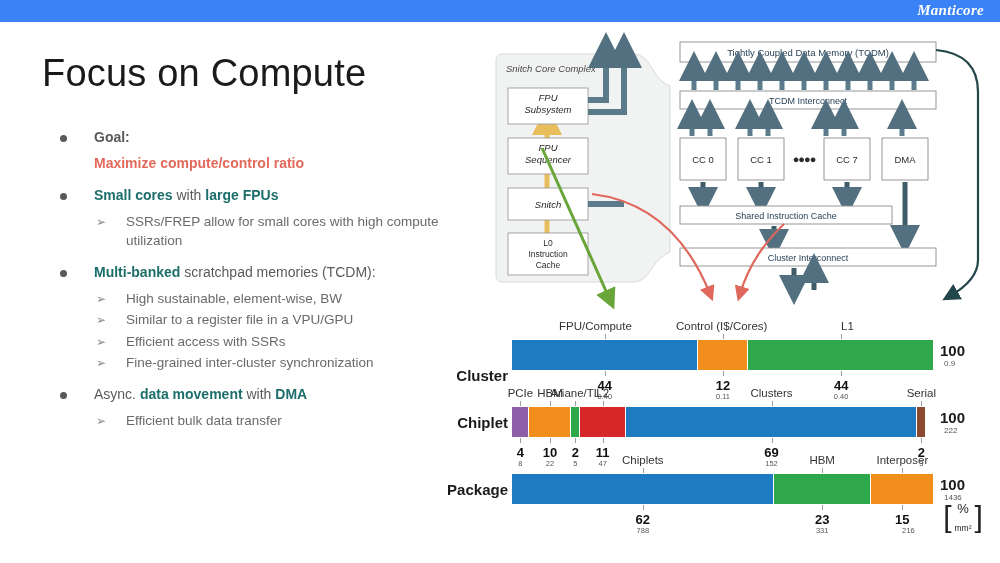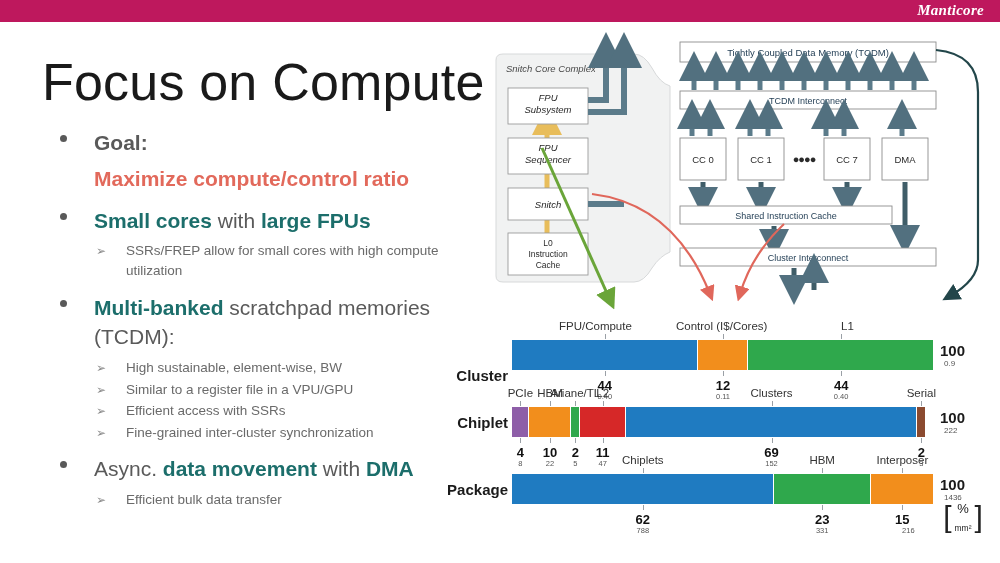--- a/index.html
+++ b/index.html
@@ -7,44 +7,44 @@
     width: 1000px; height: 563px;
     background: #ffffff;
     font-family: "Liberation Sans", sans-serif;
     overflow: hidden;
   }
   #slide { position: relative; width: 1000px; height: 563px; background: #fff; }
 
   
   .topbar {
     position: absolute; left: 0; top: 0; width: 1000px; height: 22px;
-    background: #be185d;
+    background: #3b82f6;
   }
   .brand {
     position: absolute; right: 16px; top: 2px;
     color: #ffffff; font-family: "Liberation Serif", serif;
     font-style: italic; font-weight: bold; font-size: 15px;
     letter-spacing: .3px;
   }
 
   
   .title {
     position: absolute; left: 42px; top: 52px;
-    font-size: 52px; color: #1a1a1a; font-weight: 400;
+    font-size: 38px; color: #1a1a1a; font-weight: 400;
     letter-spacing: .2px;
   }
 
   
   .bullets { position: absolute; left: 52px; top: 128px; width: 420px; }
   .b1 { position: relative; padding-left: 42px; margin-bottom: 6px; }
   .b1 > .dot {
     position: absolute; left: 8px; top: 7px;
     width: 7px; height: 7px; border-radius: 50%; background: #595959;
   }
-  .b1 > .txt { font-size: 21px; color: #5a5a5a; line-height: 1.42; }
+  .b1 > .txt { font-size: 14px; color: #5a5a5a; line-height: 1.42; }
   .b2 { position: relative; padding-left: 74px; margin: 1px 0; }
   .b2 > .arrowmark {
     position: absolute; left: 44px; top: 1px;
     font-size: 12px; color: #8a8a8a; line-height: 1.5;
   }
   .b2 > .txt { font-size: 13.5px; color: #6a6a6a; line-height: 1.45; }
   .teal { color: #1c6e6b; font-weight: bold; }
   .coral { color: #e2695b; font-weight: bold; }
   .gray-b { color: #595959; font-weight: bold; }
 

